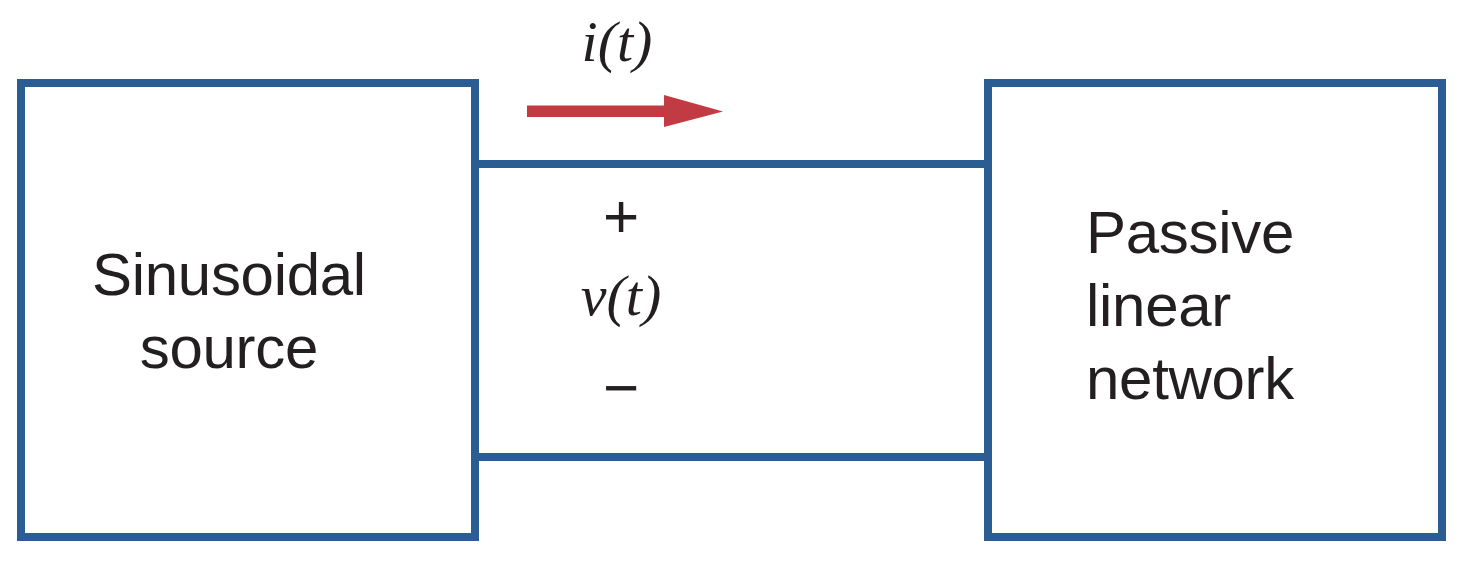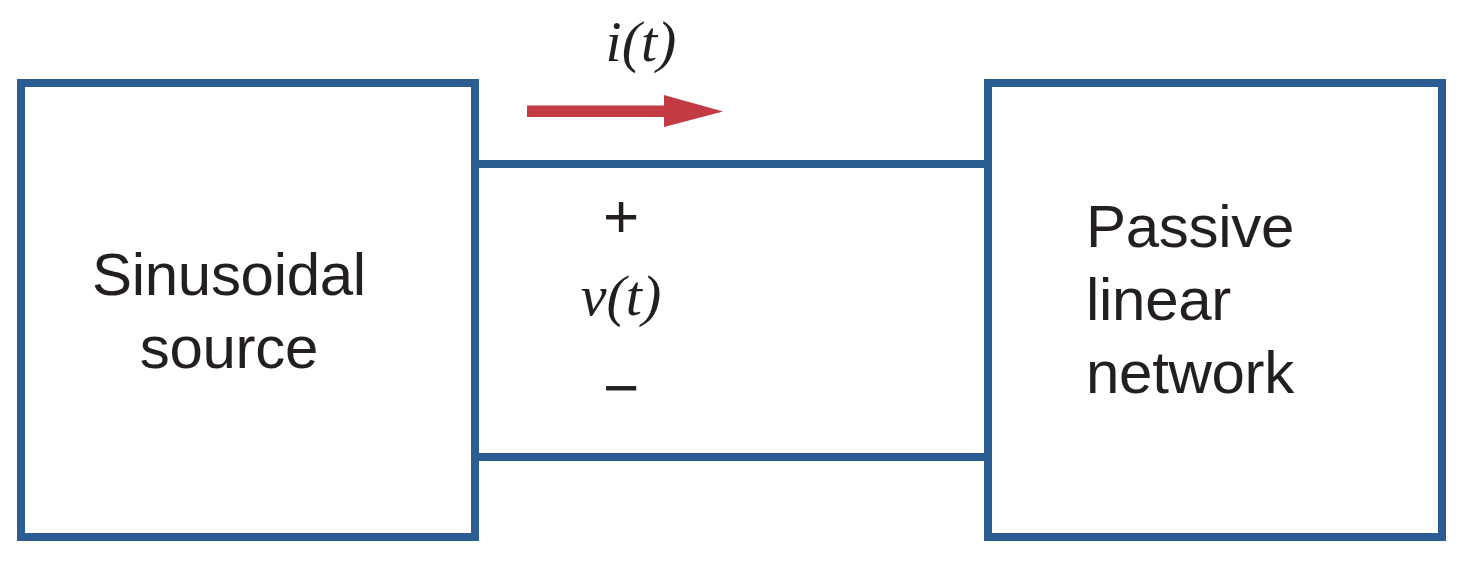--- a/index.html
+++ b/index.html
@@ -33,32 +33,32 @@
     white-space: pre-line;
     letter-spacing: -0.3px;
   }
   #source-label {
     left: 92px;
     top: 238px;
     text-align: center;
   }
   #network-label {
     left: 1086px;
-    top: 190px;
+    top: 196px;
   }
   .math-label {
     position: absolute;
     font-family: "Liberation Serif", serif;
     font-style: italic;
     font-size: 58px;
     color: #231f20;
     text-align: center;
   }
   #current-label {
-    left: 541px;
+    left: 517px;
     top: 8px;
     width: 200px;
   }
   #voltage-label {
     left: 521px;
     top: 262px;
     width: 200px;
   }
   .sign-label {
     position: absolute;

